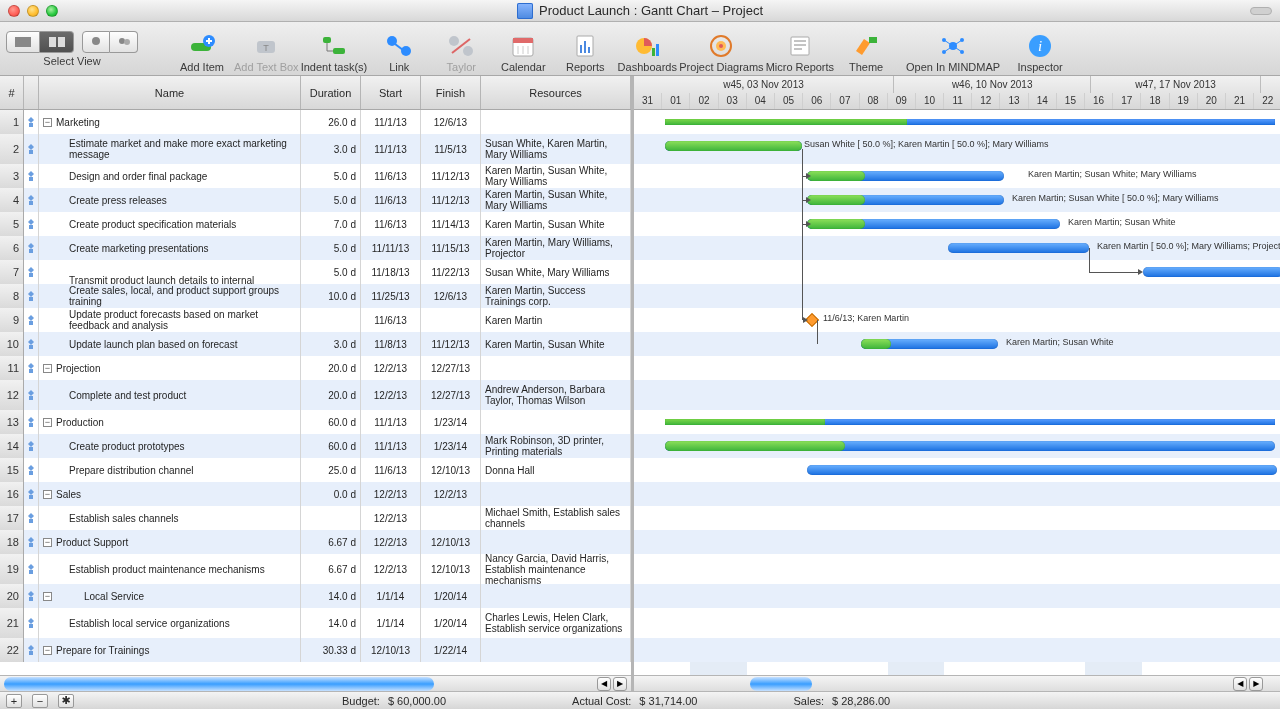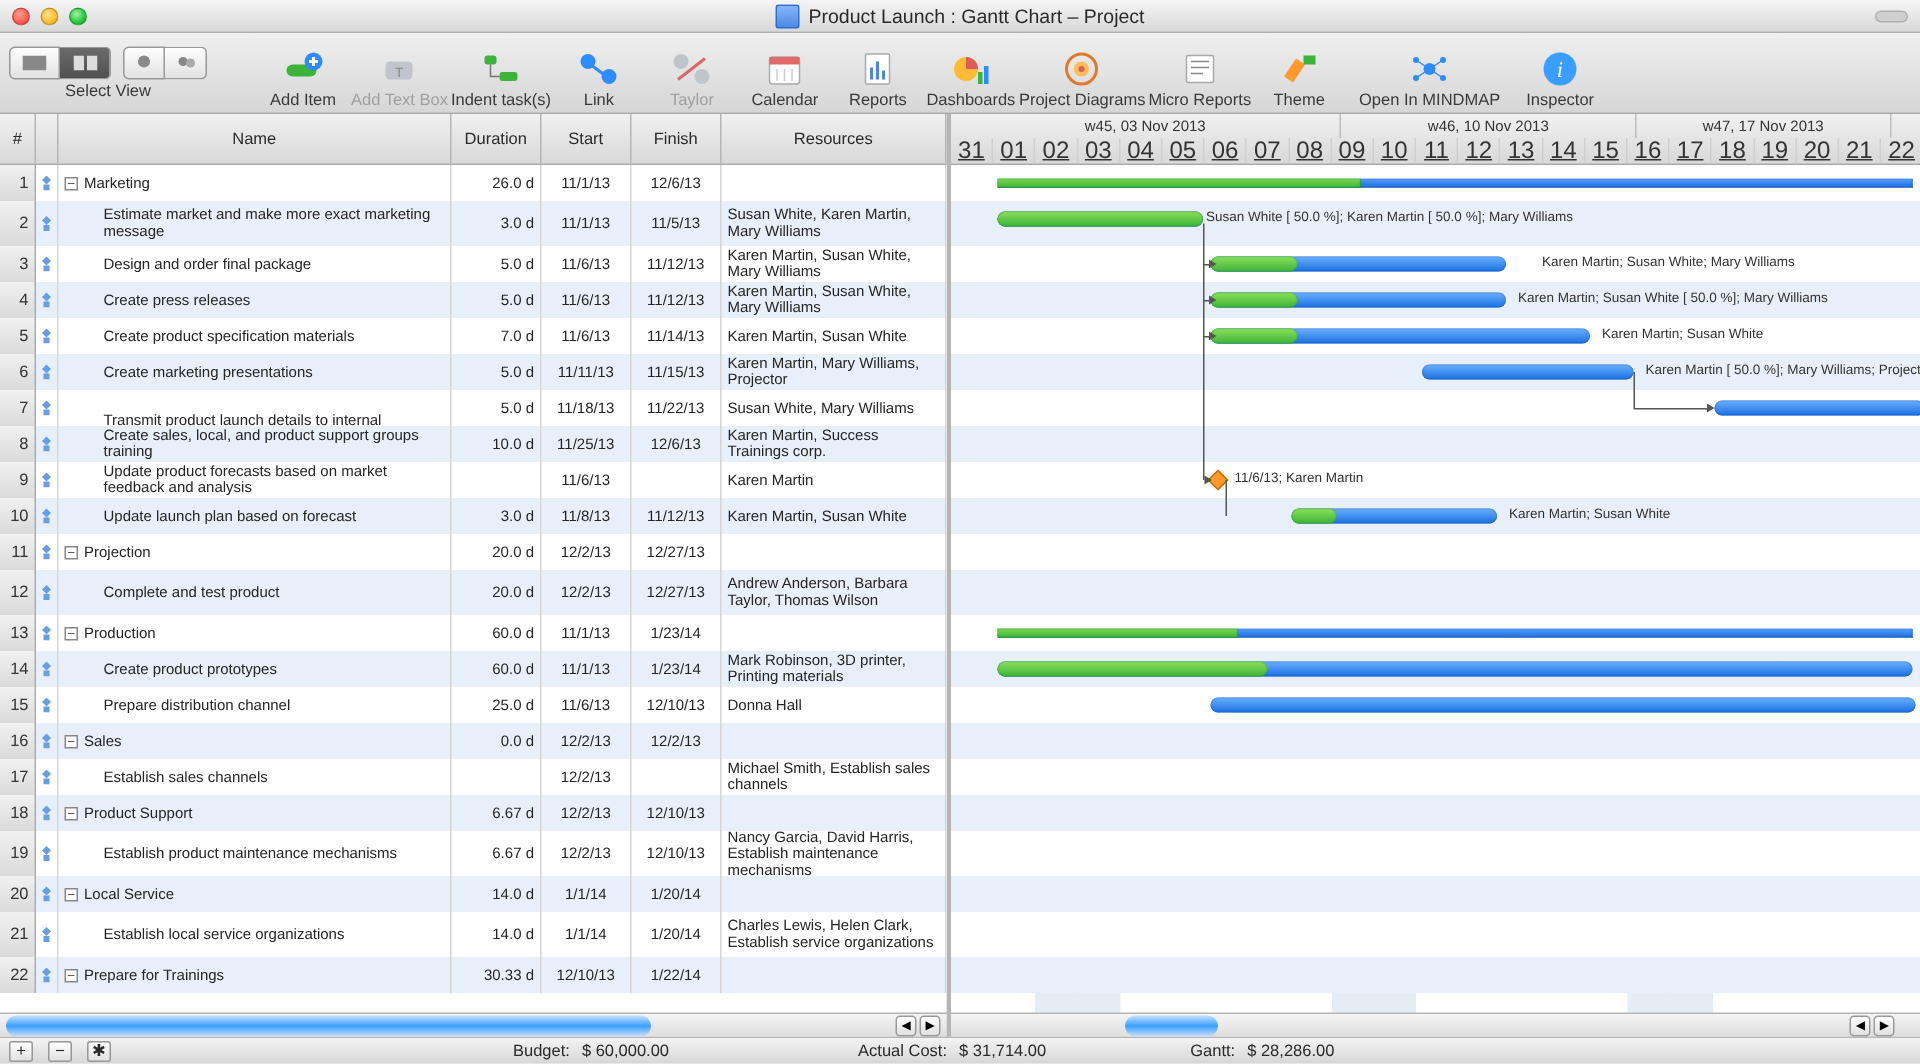--- a/index.html
+++ b/index.html
@@ -52,21 +52,21 @@
 .cell.res { width: 150px; justify-content: flex-start; }
 .cell.name.level0 { padding-left: 4px; }
 .cell.name.level1 { padding-left: 30px; }
 .collapse { width: 9px; height: 9px; border: 1px solid #888; display: inline-flex; align-items: center; justify-content: center; margin-right: 4px; font-size: 9px; line-height: 1; color: #555; background: #fff;}
 .info-ico { width: 10px; height: 10px; }
 
 .ghead { background: linear-gradient(#f1f1f1,#d8d8d8); border-bottom: 1px solid #a8a8a8; height: 34px; font-size: 10px; color: #333; display:flex; flex-direction:column;}
 .weeks { display: flex; height: 17px; }
 .weeks .wk { border-right: 1px solid #bdbdbd; text-align: center; display:flex; align-items:center; justify-content:center;}
 .days { display: flex; height: 17px; }
-.days .day { border-right: 1px solid #cfcfcf; text-align: center; display:flex; align-items:center; justify-content:center; font-size: 16px; text-decoration: underline;}
+.days .day { border-right: 1px solid #cfcfcf; text-align: center; display:flex; align-items:center; justify-content:center; font-size: 10px;}
 .grows { flex: 1; overflow: hidden; position: relative; background:#fff; }
 .grow { height: 24px; position: relative; }
 .grow.even { background: #fff; }
 .grow.odd { background: #e7effb; }
 .shade { position: absolute; top: 0; bottom: 0; background: rgba(120,160,210,0.20); }
 .bar { position: absolute; height: 10px; top: 7px; border-radius: 5px; }
 .bar.summary { height: 6px; top: 9px; border-radius: 0; }
 .bar.summary::before, .bar.summary::after { content:''; position:absolute; width:0; height:0; border-left:4px solid transparent; border-right:4px solid transparent; top:0;}
 .bar.blue { background: linear-gradient(#6ab0ff,#1a6fe0); box-shadow: inset 0 0 1px #0b4aa1;}
 .bar.green { background: linear-gradient(#8de05a,#3cb33a); box-shadow: inset 0 0 1px #258a26;}
@@ -620,21 +620,21 @@
         <div class="row odd" style="height: 24px;">
     <div class="cell index">20</div>
     <div class="cell info">
             <svg class="info-ico" viewBox="0 0 10 10">
               <path d="M5 0l3 3-3 3-3-3z" fill="#6a9ee0"></path>
               <rect x="3" y="6" width="4" height="4" fill="#6a9ee0"></rect>
             </svg>
           </div>
     <div class="cell name level0">
       <span class="collapse">−</span>
-      <span style="white-space:normal; line-height:1.1;">Local Service</span>
+      <span style="white-space:normal; line-height:1.1;margin-left:28px;">Local Service</span>
     </div>
     <div class="cell dur">14.0 d</div>
     <div class="cell start">1/1/14</div>
     <div class="cell finish">1/20/14</div>
     <div class="cell res">
             <span style="white-space:normal; line-height:1.1; overflow:hidden;"></span>
           </div>
   </div>
         <div class="row even" style="height: 30px;">
     <div class="cell index">21</div>
@@ -811,15 +811,15 @@
   <div class="btn">+</div>
   <div class="btn">−</div>
   <div class="btn">✱</div>
   <div style="flex:0 0 250px;"></div>
   <span>Budget:</span>
   <span>$ 60,000.00</span>
   <div style="flex:0 0 110px;"></div>
   <span>Actual Cost:</span>
   <span>$ 31,714.00</span>
   <div style="flex:0 0 80px;"></div>
-  <span>Gantt:</span>
+  <span>Sales:</span>
   <span>$ 28,286.00</span>
 </div>
 
 </body></html>

